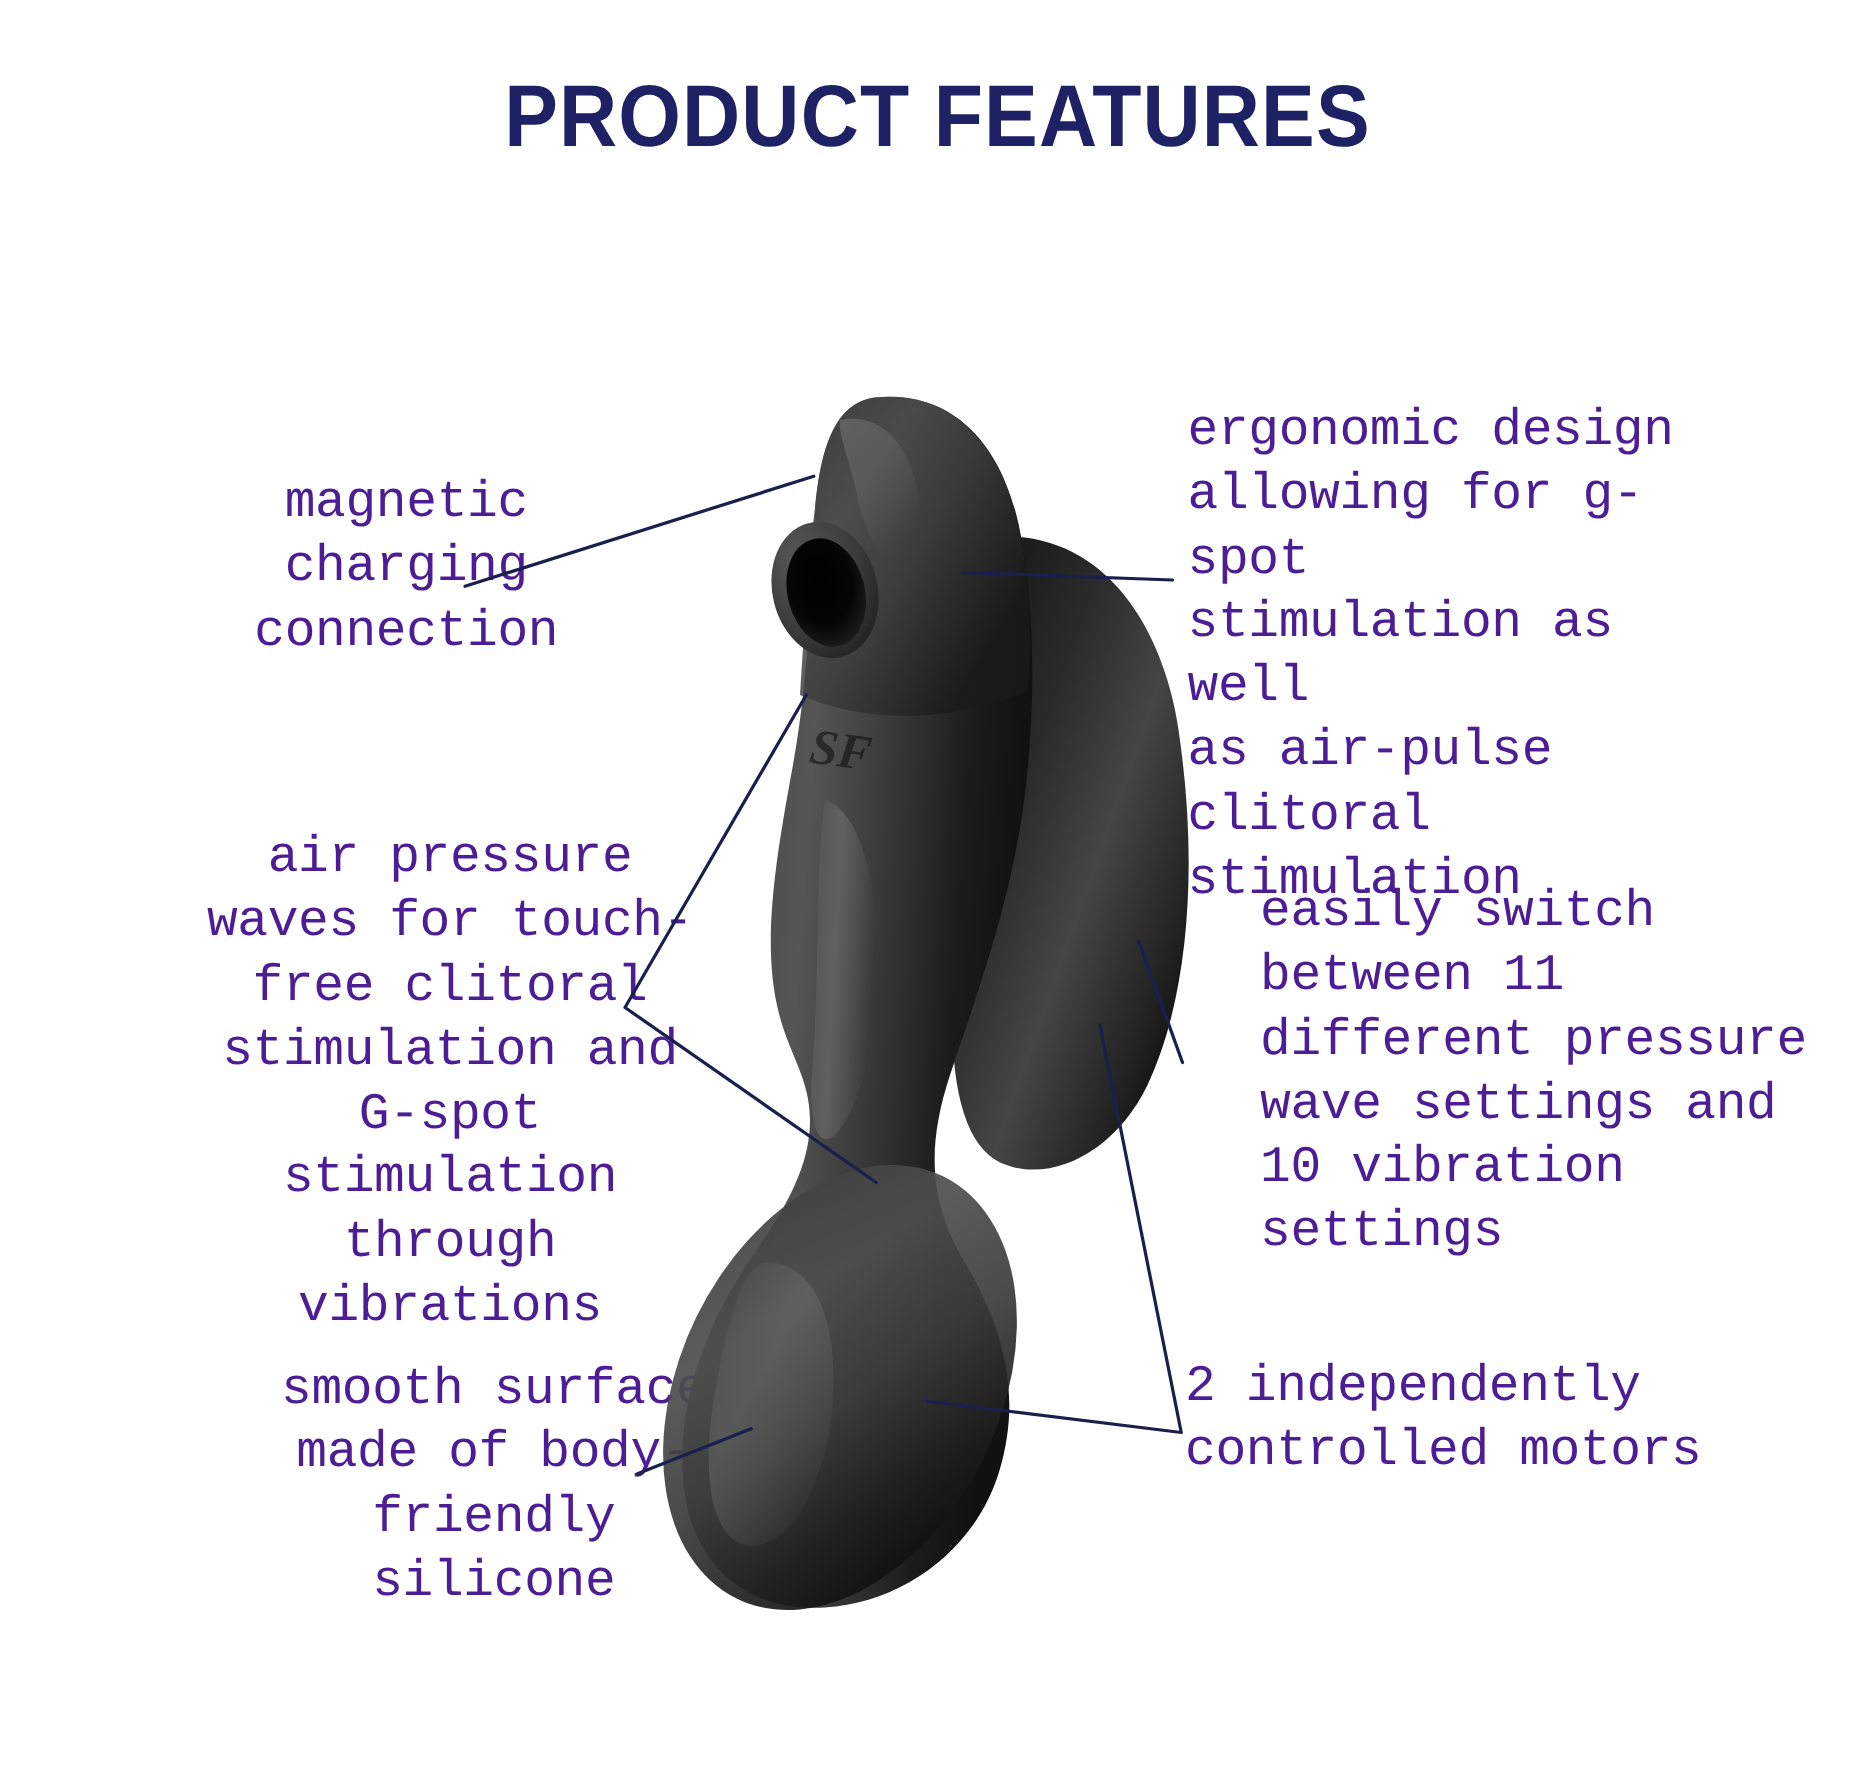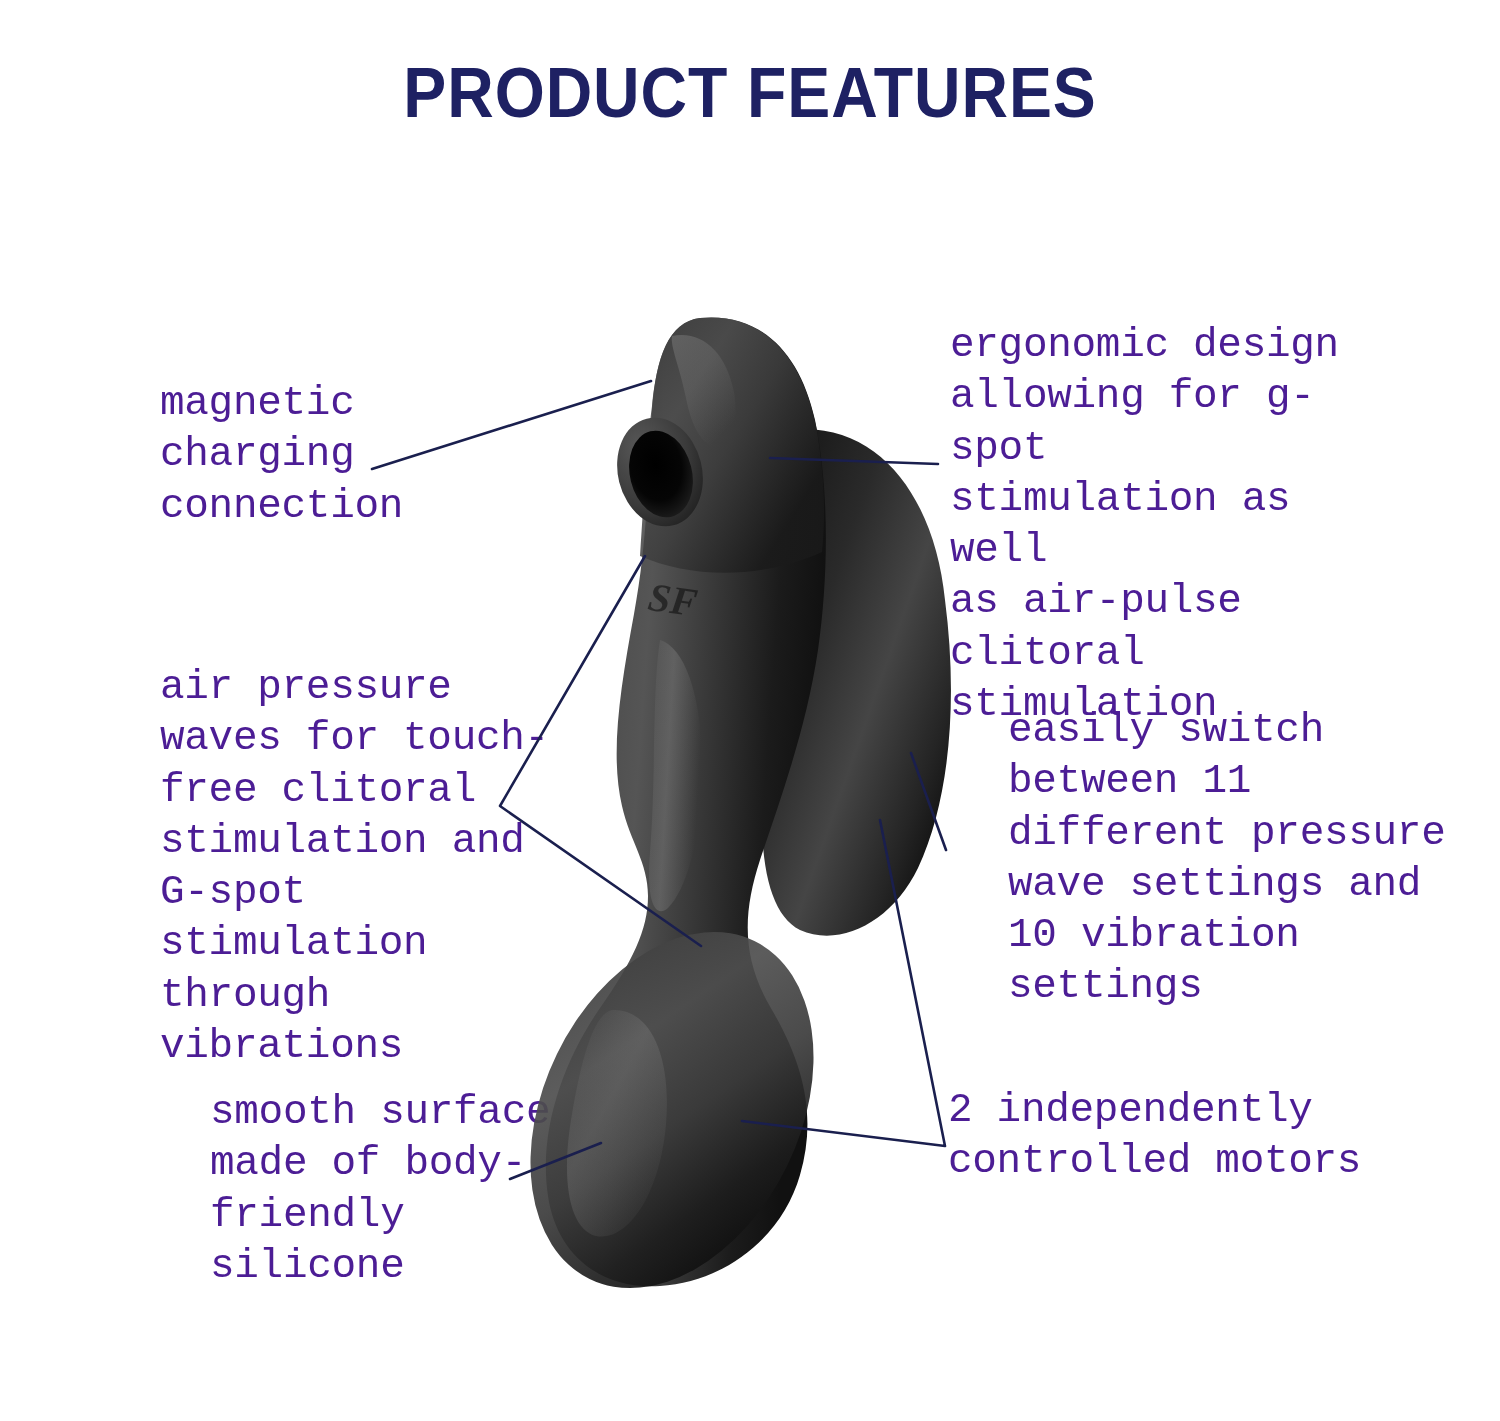--- a/index.html
+++ b/index.html
@@ -37,21 +37,21 @@
   .label {
     position: absolute;
     color: #4c1d95;
     font-family: Liberation Mono, monospace;
     font-size: 41px;
     line-height: 1.25;
     font-weight: 500;
     letter-spacing: -0.3px;
     white-space: pre-line;
   }
-  .label.left  { text-align: left; }
+  .label.left  { text-align: center; }
   .label.right { text-align: left; }
 
   #label-magnetic    { left: 160px; top: 378px;  width: 330px; }
   #label-airpressure { left: 160px; top: 638px;  width: 400px; margin-top: 24px; }
   #label-smooth      { left: 163px; top: 1087px; width: 370px; margin-left: 47px; }
 
   #label-ergonomic   { left: 950px; top: 320px;  width: 450px; }
   #label-switch      { left: 1008px; top: 705px;  width: 460px; }
   #label-motors      { left: 948px; top: 1085px; width: 420px; }
 

